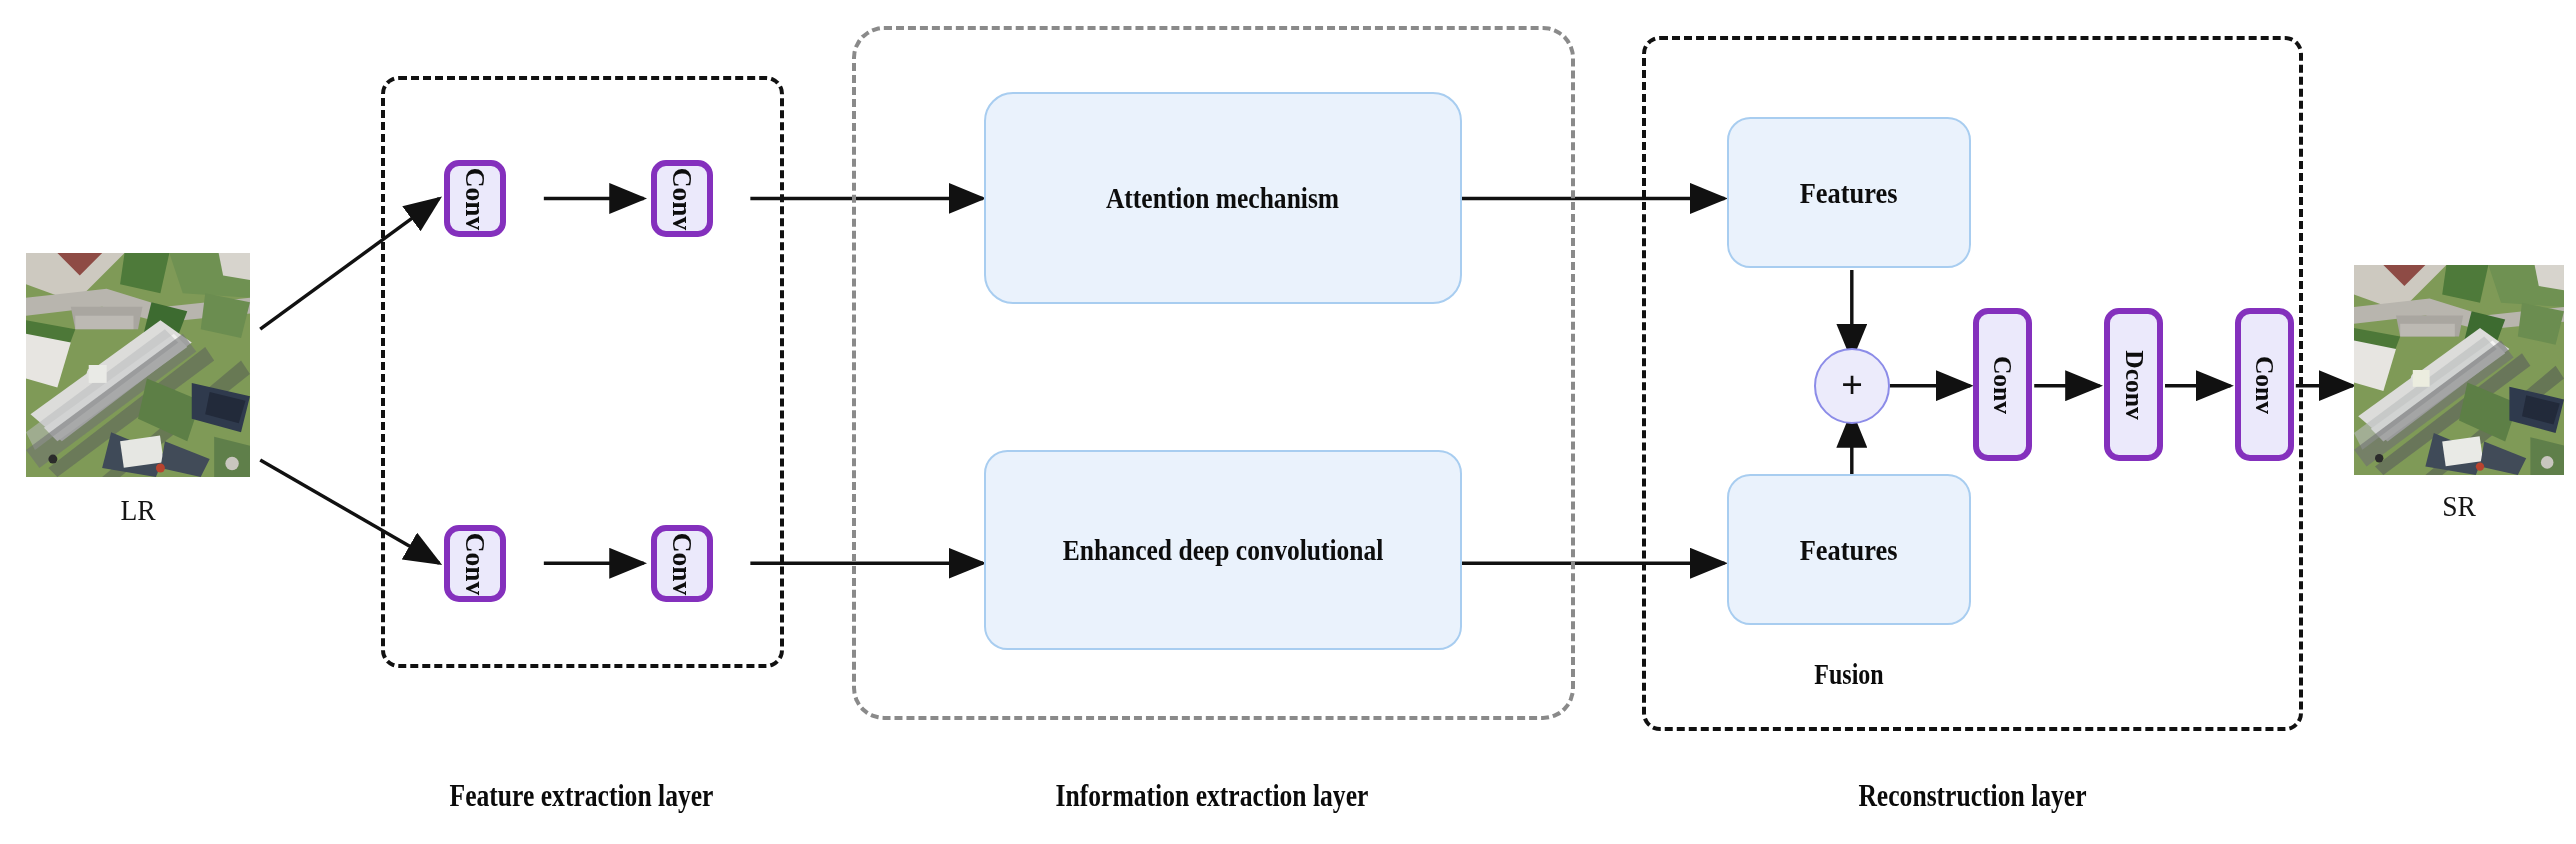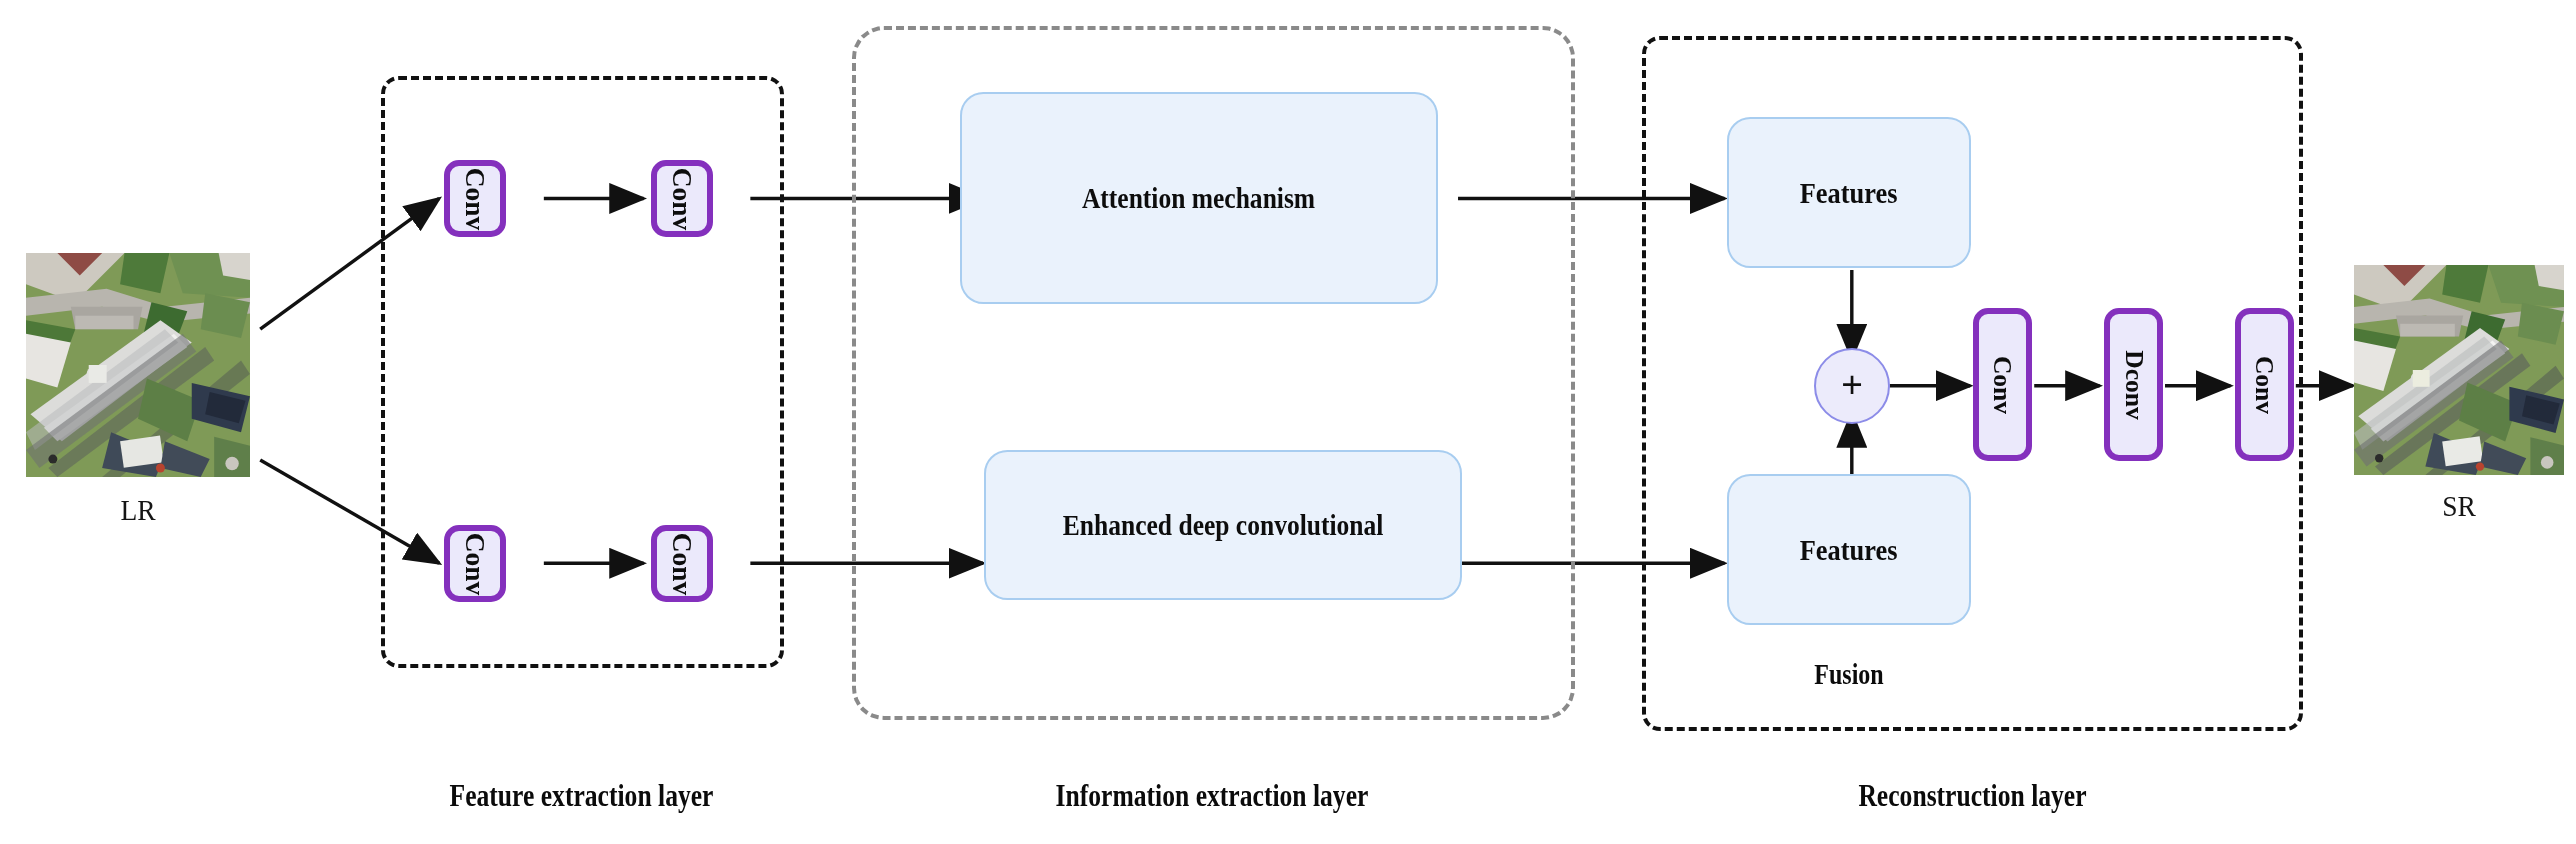--- a/index.html
+++ b/index.html
@@ -182,24 +182,24 @@
   <div class="convblk" style="left:651px; top:160px; width:62px; height:77px;">
     <span class="vtext">Conv</span>
   </div>
   <div class="convblk" style="left:444px; top:525px; width:62px; height:77px;">
     <span class="vtext">Conv</span>
   </div>
   <div class="convblk" style="left:651px; top:525px; width:62px; height:77px;">
     <span class="vtext">Conv</span>
   </div>
 
-  <div class="blueblk" style="left:960px; top:92px; width:478px; height:212px;">
+  <div class="blueblk" style="left:984px; top:92px; width:478px; height:212px;border-radius:29px;">
     <span class="btext">Attention mechanism</span>
   </div>
-  <div class="blueblk" style="left:984px; top:450px; width:478px; height:150px;">
+  <div class="blueblk" style="left:984px; top:450px; width:478px; height:200px;">
     <span class="btext">Enhanced deep convolutional</span>
   </div>
 
   <div class="blueblk features" style="left:1727px; top:117px; width:244px; height:151px;">
     <span class="btext">Features</span>
   </div>
   <div class="blueblk features" style="left:1727px; top:474px; width:244px; height:151px;">
     <span class="btext">Features</span>
   </div>
 

